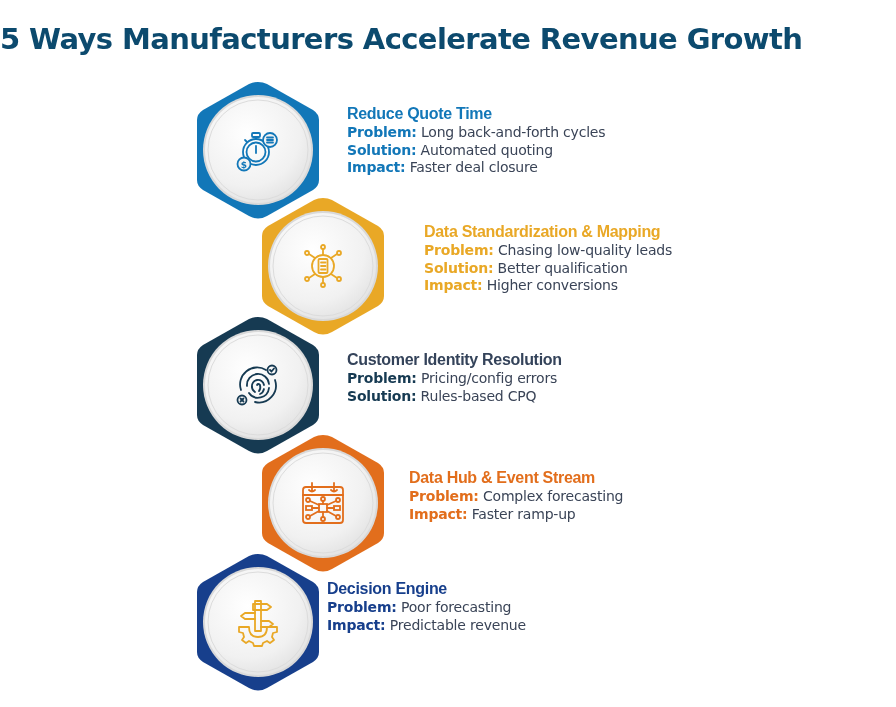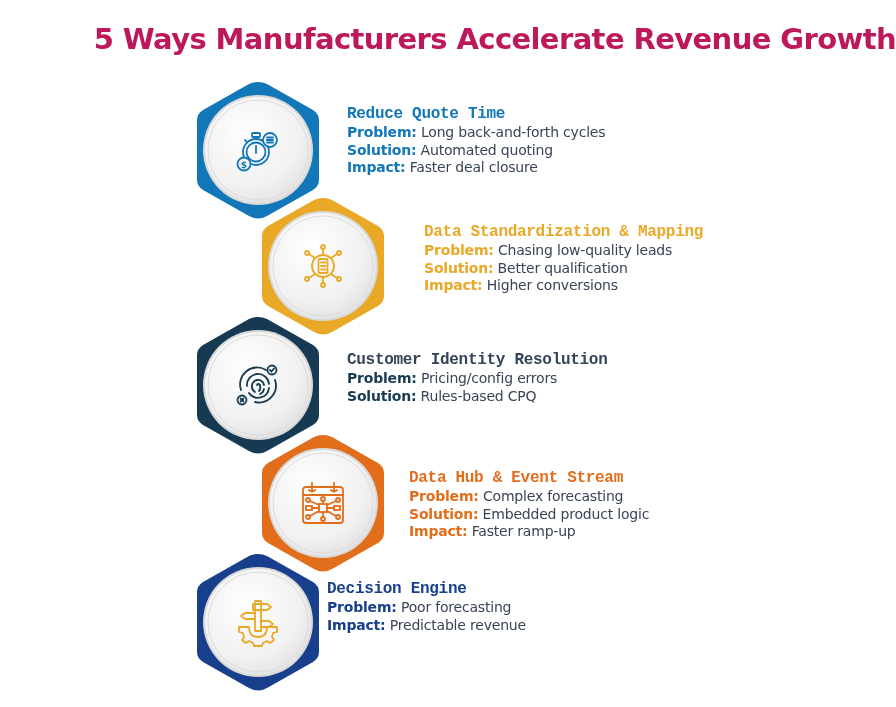--- a/index.html
+++ b/index.html
@@ -1,31 +1,31 @@
 <!DOCTYPE html>
 <html><head>
   <meta charset="utf-8">
   <style>
     * { box-sizing: border-box; margin: 0; padding: 0; }
     html, body { width: 896px; height: 707px; background: #ffffff; overflow: hidden; }
     body { position: relative; font-family: "DejaVu Sans", "Liberation Sans", sans-serif; }
     .title {
-      position: absolute; left: 0; top: 22px; width: 896px; text-align: right;
-      font-size: 29px; font-weight: bold; color: #be185d; letter-spacing: -0.6px;
+      position: absolute; left: 0; top: 22px; width: 896px; text-align: left;
+      font-size: 29px; font-weight: bold; color: #0c4a6e; letter-spacing: -0.6px;
       font-family: "DejaVu Sans", sans-serif;
     }
     .hex {
       position: absolute; width: 126px; height: 140px;
     }
     .hex svg.shape { position: absolute; left: 0; top: 0; width: 126px; height: 140px; }
     .hex .icon { position: absolute; left: 38px; top: 45px; width: 50px; height: 50px; }
     .text { position: absolute; }
     .text .head {
       font-size: 16px; font-weight: bold; letter-spacing: -0.3px; line-height: 20px;
-      font-family: Liberation Mono, monospace;
+      font-family: Liberation Sans, sans-serif;
     }
     .text .row { font-size: 14px; line-height: 17.5px; color: #3a4457; letter-spacing: -0.2px; white-space: nowrap; }
     .text .row .lbl { font-weight: bold; }
   </style>
 </head>
 <body>
 
 <div class="title">5 Ways Manufacturers Accelerate Revenue Growth</div>
 
 <svg width="0" height="0" style="position:absolute">
@@ -156,21 +156,20 @@
       <line x1="38" y1="23" x2="29" y2="27"></line>
     <circle cx="10" cy="39" r="2"></circle>
       <line x1="12" y1="38" x2="21" y2="33"></line>
     <circle cx="40" cy="39" r="2"></circle>
       <line x1="38" y1="38" x2="29" y2="33"></line>
   </svg>
 </div>
 <div class="text" style="left:409px; top:468px;">
   <div class="head" style="color:#e26e1c">Data Hub &amp; Event Stream</div>
   <div class="row"><span class="lbl" style="color:#e26e1c">Problem:</span> <span>Complex forecasting</span></div>
-  <div class="row"><span class="lbl" style="color:#e26e1c">Solution:</span> <span>Embedded product logic</span></div>
   <div class="row"><span class="lbl" style="color:#e26e1c">Impact:</span> <span>Faster ramp-up</span></div>
 </div>
 
 <div class="hex" style="left:195px; top:552px;">
   <svg class="shape" viewBox="0 0 126 140">
     <path d="M63 2 Q68 2 72 4 L118 30 Q124 34 124 40 L124 100 Q124 106 118 110 L72 136 Q63 141 54 136 L8 110 Q2 106 2 100 L2 40 Q2 34 8 30 L54 4 Q58 2 63 2 Z" fill="#173f8c"></path>
     <circle cx="63" cy="70" r="55" fill="#d9d9d9"></circle>
     <circle cx="63" cy="70" r="53" fill="url(#discGrad)"></circle>
     <circle cx="63" cy="70" r="50" fill="none" stroke="#dcdcdc" stroke-width="1"></circle>
   </svg>

